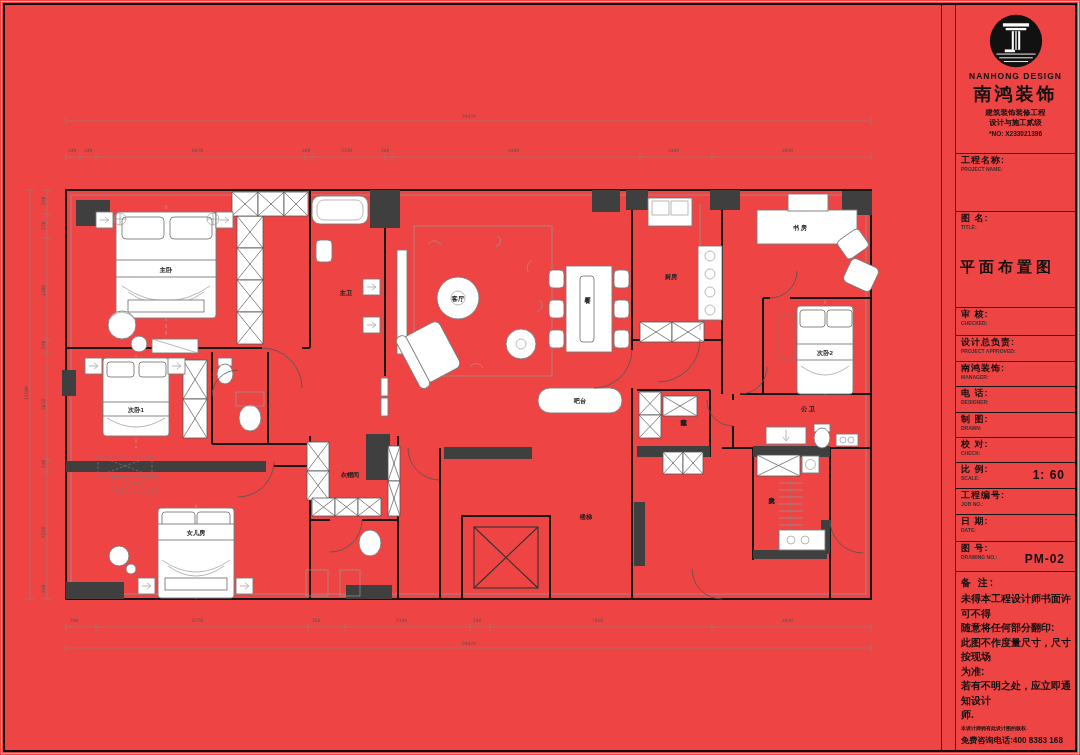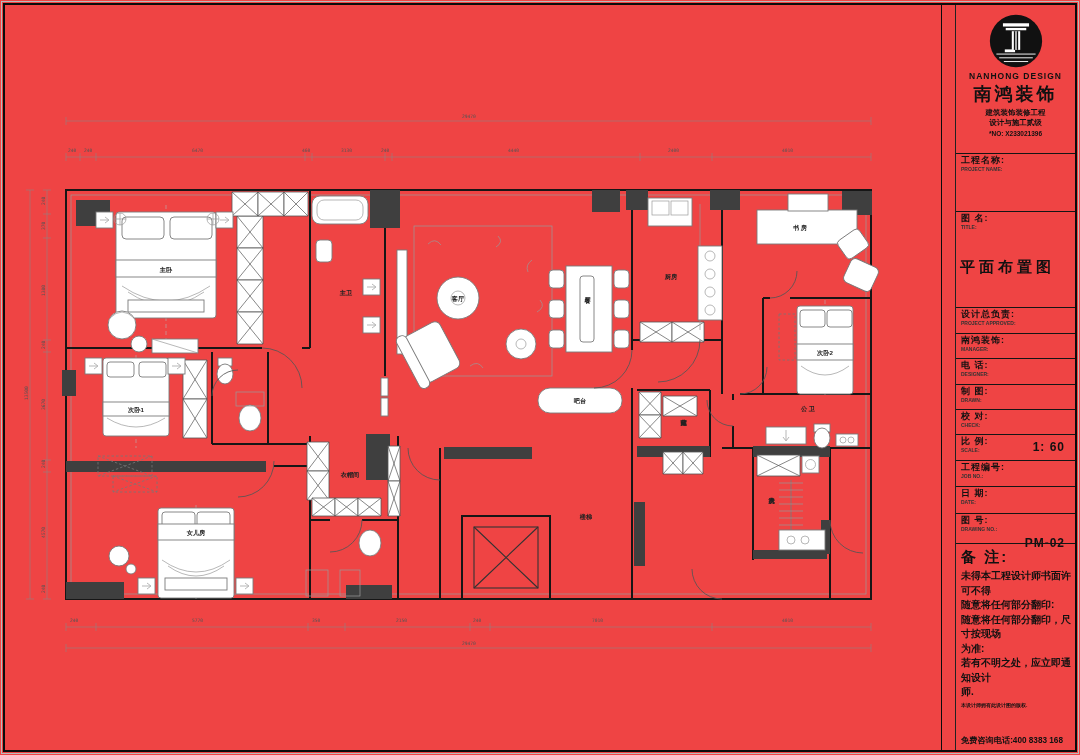--- a/index.html
+++ b/index.html
@@ -19,21 +19,21 @@
   .brand-en{font-size:8.5px;letter-spacing:1px;font-weight:bold;}
   .brand-cn{font-size:18px;font-weight:bold;letter-spacing:3px;margin:1px 0 2px;}
   .brand-l1,.brand-l2{font-size:7.5px;font-weight:bold;line-height:1.35;}
   .brand-cert{font-size:6.5px;font-weight:bold;margin-top:2px;}
   .tb-row{border-top:1px solid #151515;position:relative;padding:2px 3px 0 5px;box-sizing:border-box;}
   .lbl-cn{display:block;font-size:9px;font-weight:bold;letter-spacing:1px;line-height:1.1;}
   .lbl-en{display:block;font-size:5px;font-weight:bold;color:#333;transform-origin:left top;letter-spacing:0;}
   .val-mid{position:absolute;right:10px;top:55%;font-size:12px;font-weight:bold;letter-spacing:1px;}
   .val-title{position:absolute;left:0;right:16px;top:46px;text-align:center;font-size:15px;font-weight:bold;letter-spacing:4px;}
   .notes{border-top:1px solid #151515;flex:1;padding:4px 4px 2px 5px;position:relative;box-sizing:border-box;}
-  .notes-h{font-size:15px;font-weight:bold;letter-spacing:2px;margin-bottom:2px;}
+  .notes-h{font-size:10px;font-weight:bold;letter-spacing:2px;margin-bottom:2px;}
   .note-line{font-size:10px;font-weight:bold;line-height:1.45;}
   .note-tiny{font-size:5px;font-weight:bold;margin-top:2px;}
   .hotline{position:absolute;left:5px;right:2px;bottom:4px;font-size:8.2px;font-weight:bold;}
 
   
   .wall{stroke:#161616;stroke-width:2;fill:none;}
   .wall-thin{stroke:#333;stroke-width:1.1;fill:none;}
   .col{fill:#3f3f3f;stroke:none;}
   .furn{stroke:#7a7a7a;stroke-width:.9;fill:#fff;}
   .furnl{stroke:#9a9a9a;stroke-width:.7;fill:none;}
@@ -434,20 +434,24 @@
 
       <div class="tb-row" style="height:58px">
         <span class="lbl-cn">工程名称:</span>
         <span class="lbl-en">PROJECT NAME:</span>
       </div>
       <div class="tb-row" style="height:96px">
         <span class="lbl-cn">图 名:</span>
         <span class="lbl-en">TITLE:</span>
         <span class="val-title">平面布置图</span>
       </div>
+      <div class="tb-row" style="height:28px">
+        <span class="lbl-cn">审 核:</span>
+        <span class="lbl-en">CHECKED:</span>
+      </div>
       <div class="tb-row" style="height:26px">
         <span class="lbl-cn">设计总负责:</span>
         <span class="lbl-en">PROJECT APPROVED:</span>
       </div>
       <div class="tb-row" style="height:25px">
         <span class="lbl-cn">南鸿装饰:</span>
         <span class="lbl-en">MANAGER:</span>
       </div>
       <div class="tb-row" style="height:26px">
         <span class="lbl-cn">电 话:</span>
@@ -470,28 +474,28 @@
         <span class="lbl-cn">工程编号:</span>
         <span class="lbl-en">JOB NO.:</span>
       </div>
       <div class="tb-row" style="height:27px">
         <span class="lbl-cn">日 期:</span>
         <span class="lbl-en">DATE:</span>
       </div>
       <div class="tb-row" style="height:30px">
         <span class="lbl-cn">图 号:</span>
         <span class="lbl-en">DRAWING NO.:</span>
-        <span class="val-mid" style="top:22px">PM-02</span>
+        <span class="val-mid" style="top:10px">PM-02</span>
       </div>
 
       <div class="notes">
         <div class="notes-h">备 注:</div>
         <div class="note-line">未得本工程设计师书面许可不得</div>
         <div class="note-line">随意将任何部分翻印:</div>
-        <div class="note-line">随意将任何部分翻印，尺寸按现场</div>
+        <div class="note-line">此图不作度量尺寸，尺寸按现场</div>
         <div class="note-line">为准:</div>
         <div class="note-line">若有不明之处，应立即通知设计</div>
         <div class="note-line">师.</div>
         <div class="note-tiny">本设计师拥有此设计图的版权.</div>
         <div class="hotline">免费咨询电话:400 8383 168</div>
       </div>
 
     </div>
   </aside>
 </div>

